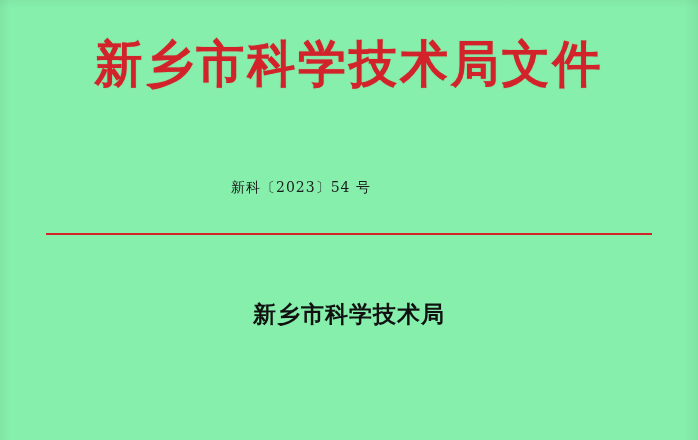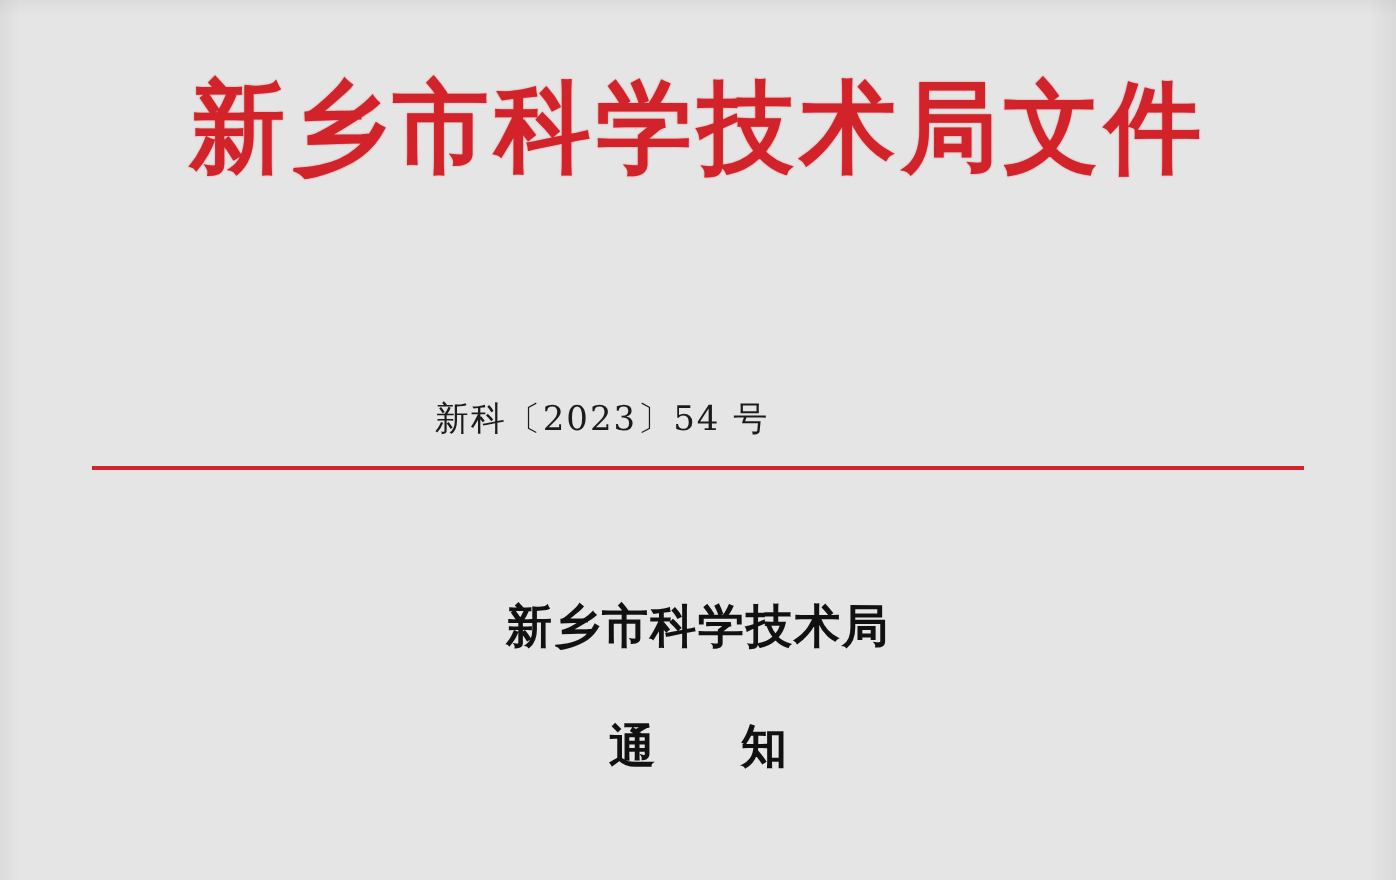--- a/index.html
+++ b/index.html
@@ -10,21 +10,21 @@
     width: 698px;
     height: 440px;
     background: #ffffff;
     font-family: "DejaVu Serif", "Liberation Serif", serif;
     overflow: hidden;
   }
   .page {
     position: relative;
     width: 698px;
     height: 440px;
-    background: #e5e5e5;
+    background: #86efac;
     box-sizing: border-box;
   }
   
   .doc-header {
     position: absolute;
     top: 34px;
     left: 0;
     width: 698px;
     text-align: center;
   }
@@ -35,26 +35,26 @@
     font-weight: bold;
     font-size: 50px;
     letter-spacing: 3px;
     line-height: 1.18;
     text-shadow: 0 0 1px rgba(210,35,42,0.55);
     transform: scaleX(0.96);
   }
   
   .doc-number {
     position: absolute;
-    top: 198px;
+    top: 179px;
     left: 0;
     width: 602px;
     text-align: center;
     color: #1b1b1b;
-    font-size: 17px;
+    font-size: 14px;
     letter-spacing: 1px;
     font-family: "DejaVu Serif", "Liberation Serif", serif;
   }
   
   .red-rule {
     position: absolute;
     top: 233px;
     left: 46px;
     width: 606px;
     height: 2px;
@@ -123,16 +123,15 @@
   <div class="doc-header">
     <div class="title" style="color: rgb(210, 35, 42);">新乡市科学技术局文件</div>
   </div>
 
   <div class="doc-number">新科〔2023〕54 号</div>
 
   <div class="red-rule" style="background: rgb(210, 35, 42);"></div>
 
   <div class="doc-body">
     <div class="line">新乡市科学技术局</div>
-    <div class="line notice">通　知</div>
   </div>
 
 </div>
 
 </body></html>

